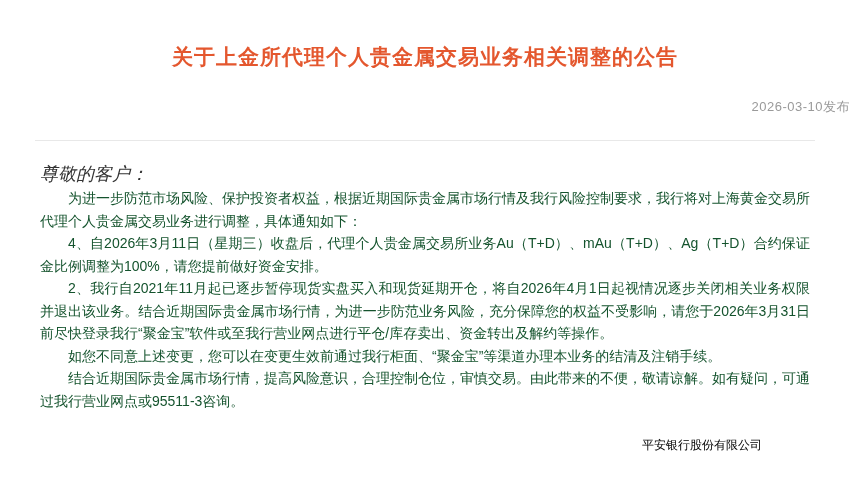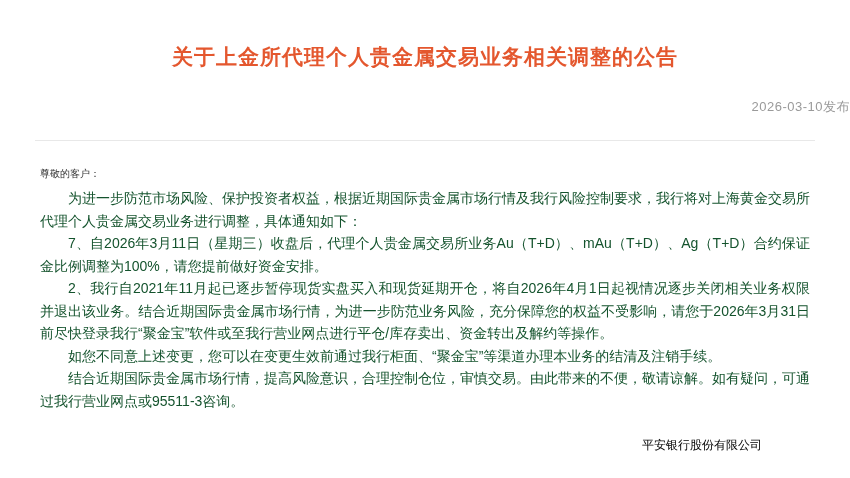--- a/index.html
+++ b/index.html
@@ -41,24 +41,25 @@
   .divider {
     width: 780px;
     height: 1px;
     background: #e8e8e8;
     margin: 24px auto 0 auto;
   }
   .body-wrap {
     padding: 22px 40px 0 40px;
   }
   .salutation {
-    font-size: 10px;
+    font-size: 18px;
     line-height: 22px;
     color: #333333;
     margin-bottom: 2px;
+    font-style: italic;
   }
   .para {
     font-size: 14px;
     line-height: 22.5px;
     color: #14532d;
     text-indent: 2em;
     margin: 0;
     padding: 0;
     text-align: justify;
   }
@@ -80,21 +81,21 @@
 
   <div class="publish-date">2026-03-10发布</div>
 
   <div class="divider"></div>
 
   <div class="body-wrap">
 
     <div class="salutation">尊敬的客户：</div>
 
     <p class="para">为进一步防范市场风险、保护投资者权益，根据近期国际贵金属市场行情及我行风险控制要求，我行将对上海黄金交易所代理个人贵金属交易业务进行调整，具体通知如下：</p>
-    <p class="para">7、自2026年3月11日（星期三）收盘后，代理个人贵金属交易所业务Au（T+D）、mAu（T+D）、Ag（T+D）合约保证金比例调整为100%，请您提前做好资金安排。</p>
+    <p class="para">4、自2026年3月11日（星期三）收盘后，代理个人贵金属交易所业务Au（T+D）、mAu（T+D）、Ag（T+D）合约保证金比例调整为100%，请您提前做好资金安排。</p>
     <p class="para">2、我行自2021年11月起已逐步暂停现货实盘买入和现货延期开仓，将自2026年4月1日起视情况逐步关闭相关业务权限并退出该业务。结合近期国际贵金属市场行情，为进一步防范业务风险，充分保障您的权益不受影响，请您于2026年3月31日前尽快登录我行“聚金宝”软件或至我行营业网点进行平仓/库存卖出、资金转出及解约等操作。</p>
     <p class="para">如您不同意上述变更，您可以在变更生效前通过我行柜面、“聚金宝”等渠道办理本业务的结清及注销手续。</p>
     <p class="para">结合近期国际贵金属市场行情，提高风险意识，合理控制仓位，审慎交易。由此带来的不便，敬请谅解。如有疑问，可通过我行营业网点或95511-3咨询。</p>
 
     <div class="signature">
       <div>平安银行股份有限公司</div>
 
     </div>
 
   </div>

